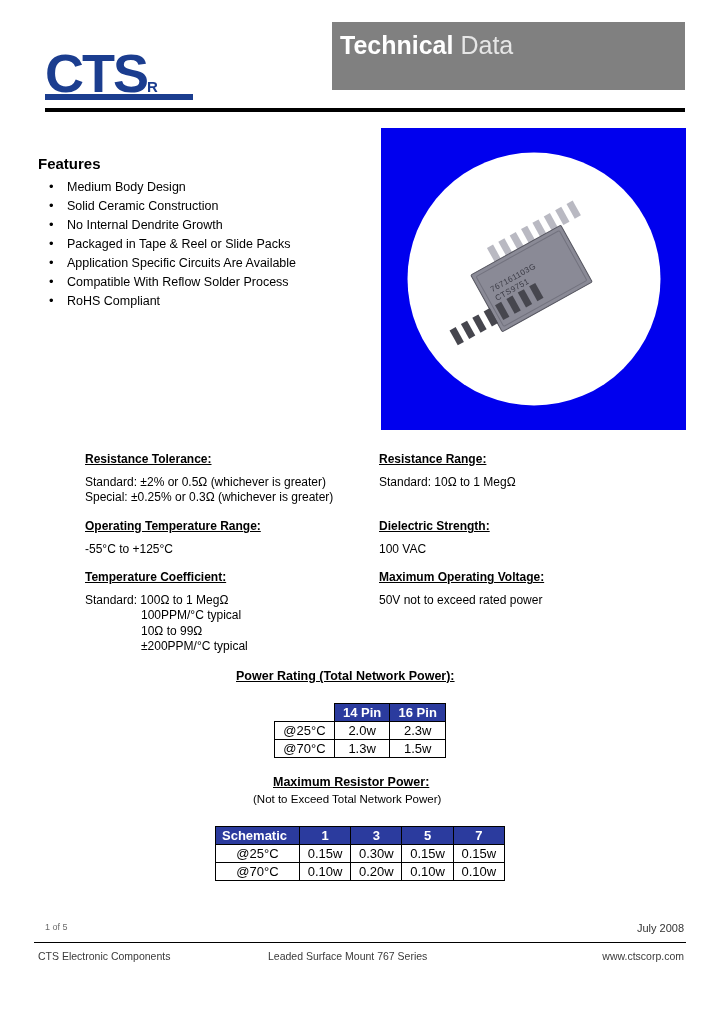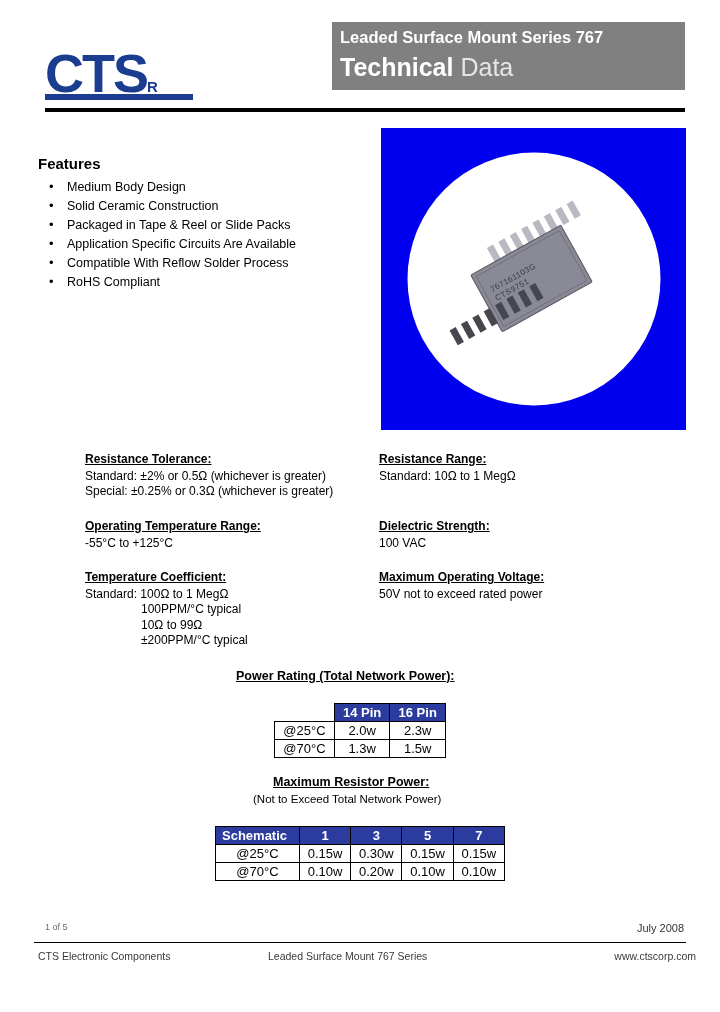--- a/index.html
+++ b/index.html
@@ -158,21 +158,21 @@
   
   .spec {
     position: absolute;
     font-size: 12px;
     line-height: 15.5px;
   }
   .spec .hd {
     font-weight: bold;
     text-decoration: underline;
   }
-  .spec .bd { margin-top: 1px; }
+  .spec .bd { margin-top: 7px; }
   .indent { padding-left: 56px; }
 
   
   .tbl-title {
     position: absolute;
     font-size: 12.5px;
     font-weight: bold;
     text-decoration: underline;
   }
   .tbl-subtitle {
@@ -228,42 +228,42 @@
     background: #000000;
   }
   .footer {
     position: absolute;
     top: 950px;
     font-size: 10.5px;
     color: #3a3a3a;
   }
   .footer.left { left: 38px; }
   .footer.center { left: 268px; }
-  .footer.right { right: 24px; margin-left: 40px; }
+  .footer.right { right: 36px; margin-left: 40px; }
 </style>
 </head>
 <body>
 
 <div class="page">
 
   <div class="logo">
     <div class="logo-text"><span>CTS</span><span class="logo-r">R</span></div>
     <div class="logo-bar"></div>
   </div>
 
   <div class="title-block">
-    <div class="title-line1">Leaded Surface Mount Series 767</div>
     <div class="title-line2"><span>Technical</span> <span class="light">Data</span></div>
   </div>
   <div class="header-rule"></div>
 
   <div class="features-title">Features</div>
   <ul class="features-list">
     <li>Medium Body Design</li>
     <li>Solid Ceramic Construction</li>
+    <li>No Internal Dendrite Growth</li>
     <li>Packaged in Tape &amp; Reel or Slide Packs</li>
     <li>Application Specific Circuits Are Available</li>
     <li>Compatible With Reflow Solder Process</li>
     <li>RoHS Compliant</li>
   </ul>
 
   <div class="photo">
     <div class="photo-circle">
       <div class="lead-row" style="left:78px; top:70px; width:100px; height:20px;">
         <div class="lead light" style="left:0px;  top:0px;"></div>

